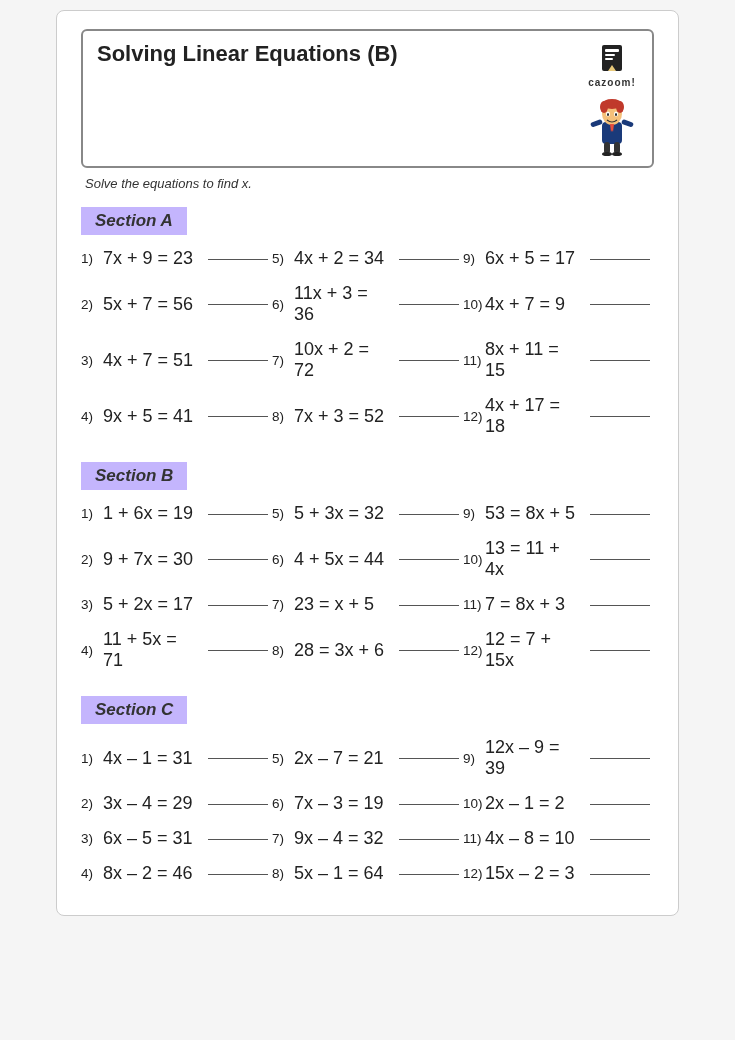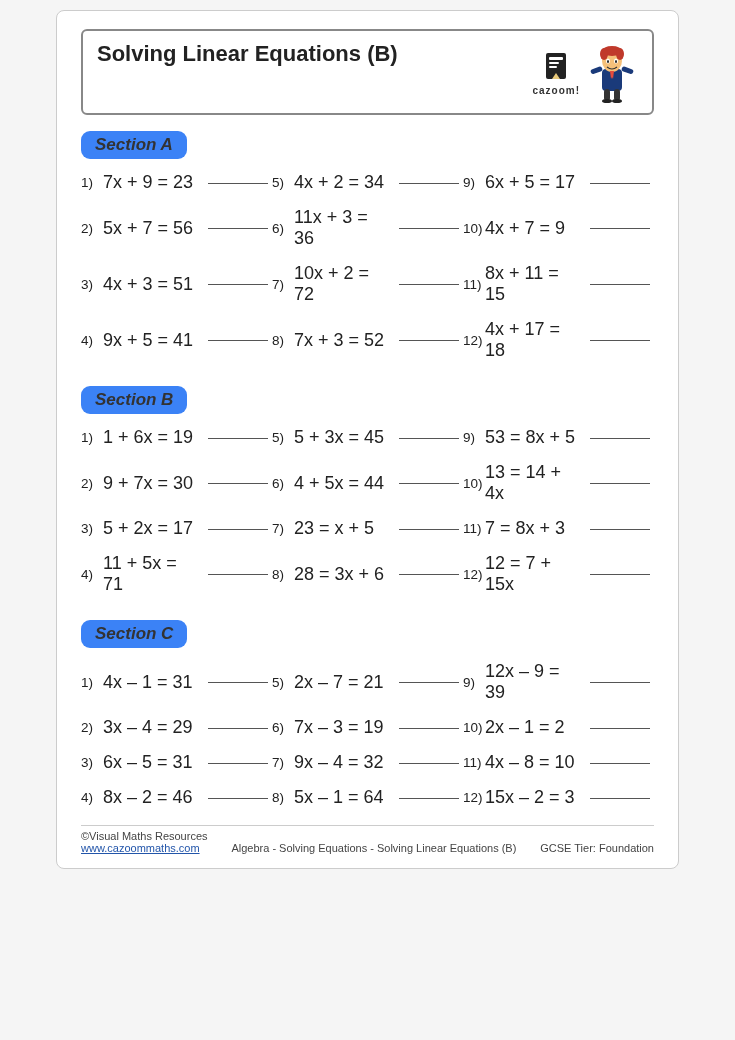--- a/index.html
+++ b/index.html
@@ -30,20 +30,21 @@
     }
     .header-title {
       font-size: 22px;
       font-weight: bold;
       color: #222;
     }
     .header-logo-area {
       display: flex;
       align-items: center;
       gap: 6px;
+      flex-direction: column;
     }
     .cazoom-logo {
       display: flex;
       flex-direction: column;
       align-items: center;
     }
     .cazoom-icon {
       width: 36px;
       height: 36px;
     }
@@ -58,22 +59,22 @@
       height: 62px;
     }
     .subtitle {
       font-style: italic;
       font-size: 13px;
       color: #333;
       margin: 6px 0 8px 4px;
     }
     .section-label {
       display: inline-block;
-      background: #3b82f6;
-      border-radius: 9px;
+      background: #c4b5fd;
+      border-radius: 0;
       font-size: 17px;
       font-weight: bold;
       font-style: italic;
       color: #333;
       padding: 4px 14px;
       margin: 8px 0 6px 0;
     }
     .equations-grid {
       display: grid;
       grid-template-columns: 1fr 1fr 1fr;
@@ -168,20 +169,21 @@
         <rect x="28" y="48" width="6" height="12" rx="3" fill="#333"></rect>
 
         <ellipse cx="21" cy="60" rx="5" ry="2" fill="#222"></ellipse>
         <ellipse cx="31" cy="60" rx="5" ry="2" fill="#222"></ellipse>
 
         <polygon points="24,30 28,30 27,38 26,36 25,38" fill="#e74c3c"></polygon>
       </svg>
     </div>
   </div>
 
+  <div class="subtitle">Solve the equations to find x.</div>
 
   <div id="sections-container">
       <div class="section-block"><div class="section-label">Section A</div><div class="equations-grid">
           <div class="eq-cell">
             <span class="eq-num">1)</span>
             <span class="eq-expr">7x + 9 = 23</span>
             <span class="answer-line"></span>
           </div>
           <div class="eq-cell">
             <span class="eq-num">5)</span>
@@ -203,21 +205,21 @@
             <span class="eq-expr">11x + 3 = 36</span>
             <span class="answer-line"></span>
           </div>
           <div class="eq-cell">
             <span class="eq-num">10)</span>
             <span class="eq-expr">4x + 7 = 9</span>
             <span class="answer-line"></span>
           </div>
           <div class="eq-cell">
             <span class="eq-num">3)</span>
-            <span class="eq-expr">4x + 3 = 51</span>
+            <span class="eq-expr">4x + 7 = 51</span>
             <span class="answer-line"></span>
           </div>
           <div class="eq-cell">
             <span class="eq-num">7)</span>
             <span class="eq-expr">10x + 2 = 72</span>
             <span class="answer-line"></span>
           </div>
           <div class="eq-cell">
             <span class="eq-num">11)</span>
             <span class="eq-expr">8x + 11 = 15</span>
@@ -240,41 +242,41 @@
           </div>
         </div></div>
       <div class="section-block"><div class="section-label">Section B</div><div class="equations-grid">
           <div class="eq-cell">
             <span class="eq-num">1)</span>
             <span class="eq-expr">1 + 6x = 19</span>
             <span class="answer-line"></span>
           </div>
           <div class="eq-cell">
             <span class="eq-num">5)</span>
-            <span class="eq-expr">5 + 3x = 45</span>
+            <span class="eq-expr">5 + 3x = 32</span>
             <span class="answer-line"></span>
           </div>
           <div class="eq-cell">
             <span class="eq-num">9)</span>
             <span class="eq-expr">53 = 8x + 5</span>
             <span class="answer-line"></span>
           </div>
           <div class="eq-cell">
             <span class="eq-num">2)</span>
             <span class="eq-expr">9 + 7x = 30</span>
             <span class="answer-line"></span>
           </div>
           <div class="eq-cell">
             <span class="eq-num">6)</span>
             <span class="eq-expr">4 + 5x = 44</span>
             <span class="answer-line"></span>
           </div>
           <div class="eq-cell">
             <span class="eq-num">10)</span>
-            <span class="eq-expr">13 = 14 + 4x</span>
+            <span class="eq-expr">13 = 11 + 4x</span>
             <span class="answer-line"></span>
           </div>
           <div class="eq-cell">
             <span class="eq-num">3)</span>
             <span class="eq-expr">5 + 2x = 17</span>
             <span class="answer-line"></span>
           </div>
           <div class="eq-cell">
             <span class="eq-num">7)</span>
             <span class="eq-expr">23 = x + 5</span>
@@ -358,21 +360,13 @@
             <span class="answer-line"></span>
           </div>
           <div class="eq-cell">
             <span class="eq-num">12)</span>
             <span class="eq-expr">15x – 2 = 3</span>
             <span class="answer-line"></span>
           </div>
         </div></div>
     </div>
 
-  <div class="footer">
-    <div class="footer-left">
-      <div>©Visual Maths Resources</div>
-      <a class="footer-link">www.cazoommaths.com</a>
-    </div>
-    <div class="footer-center">Algebra - Solving Equations - Solving Linear Equations (B)</div>
-    <div class="footer-right">GCSE Tier: Foundation</div>
-  </div>
 </div>
 
 </body></html>

